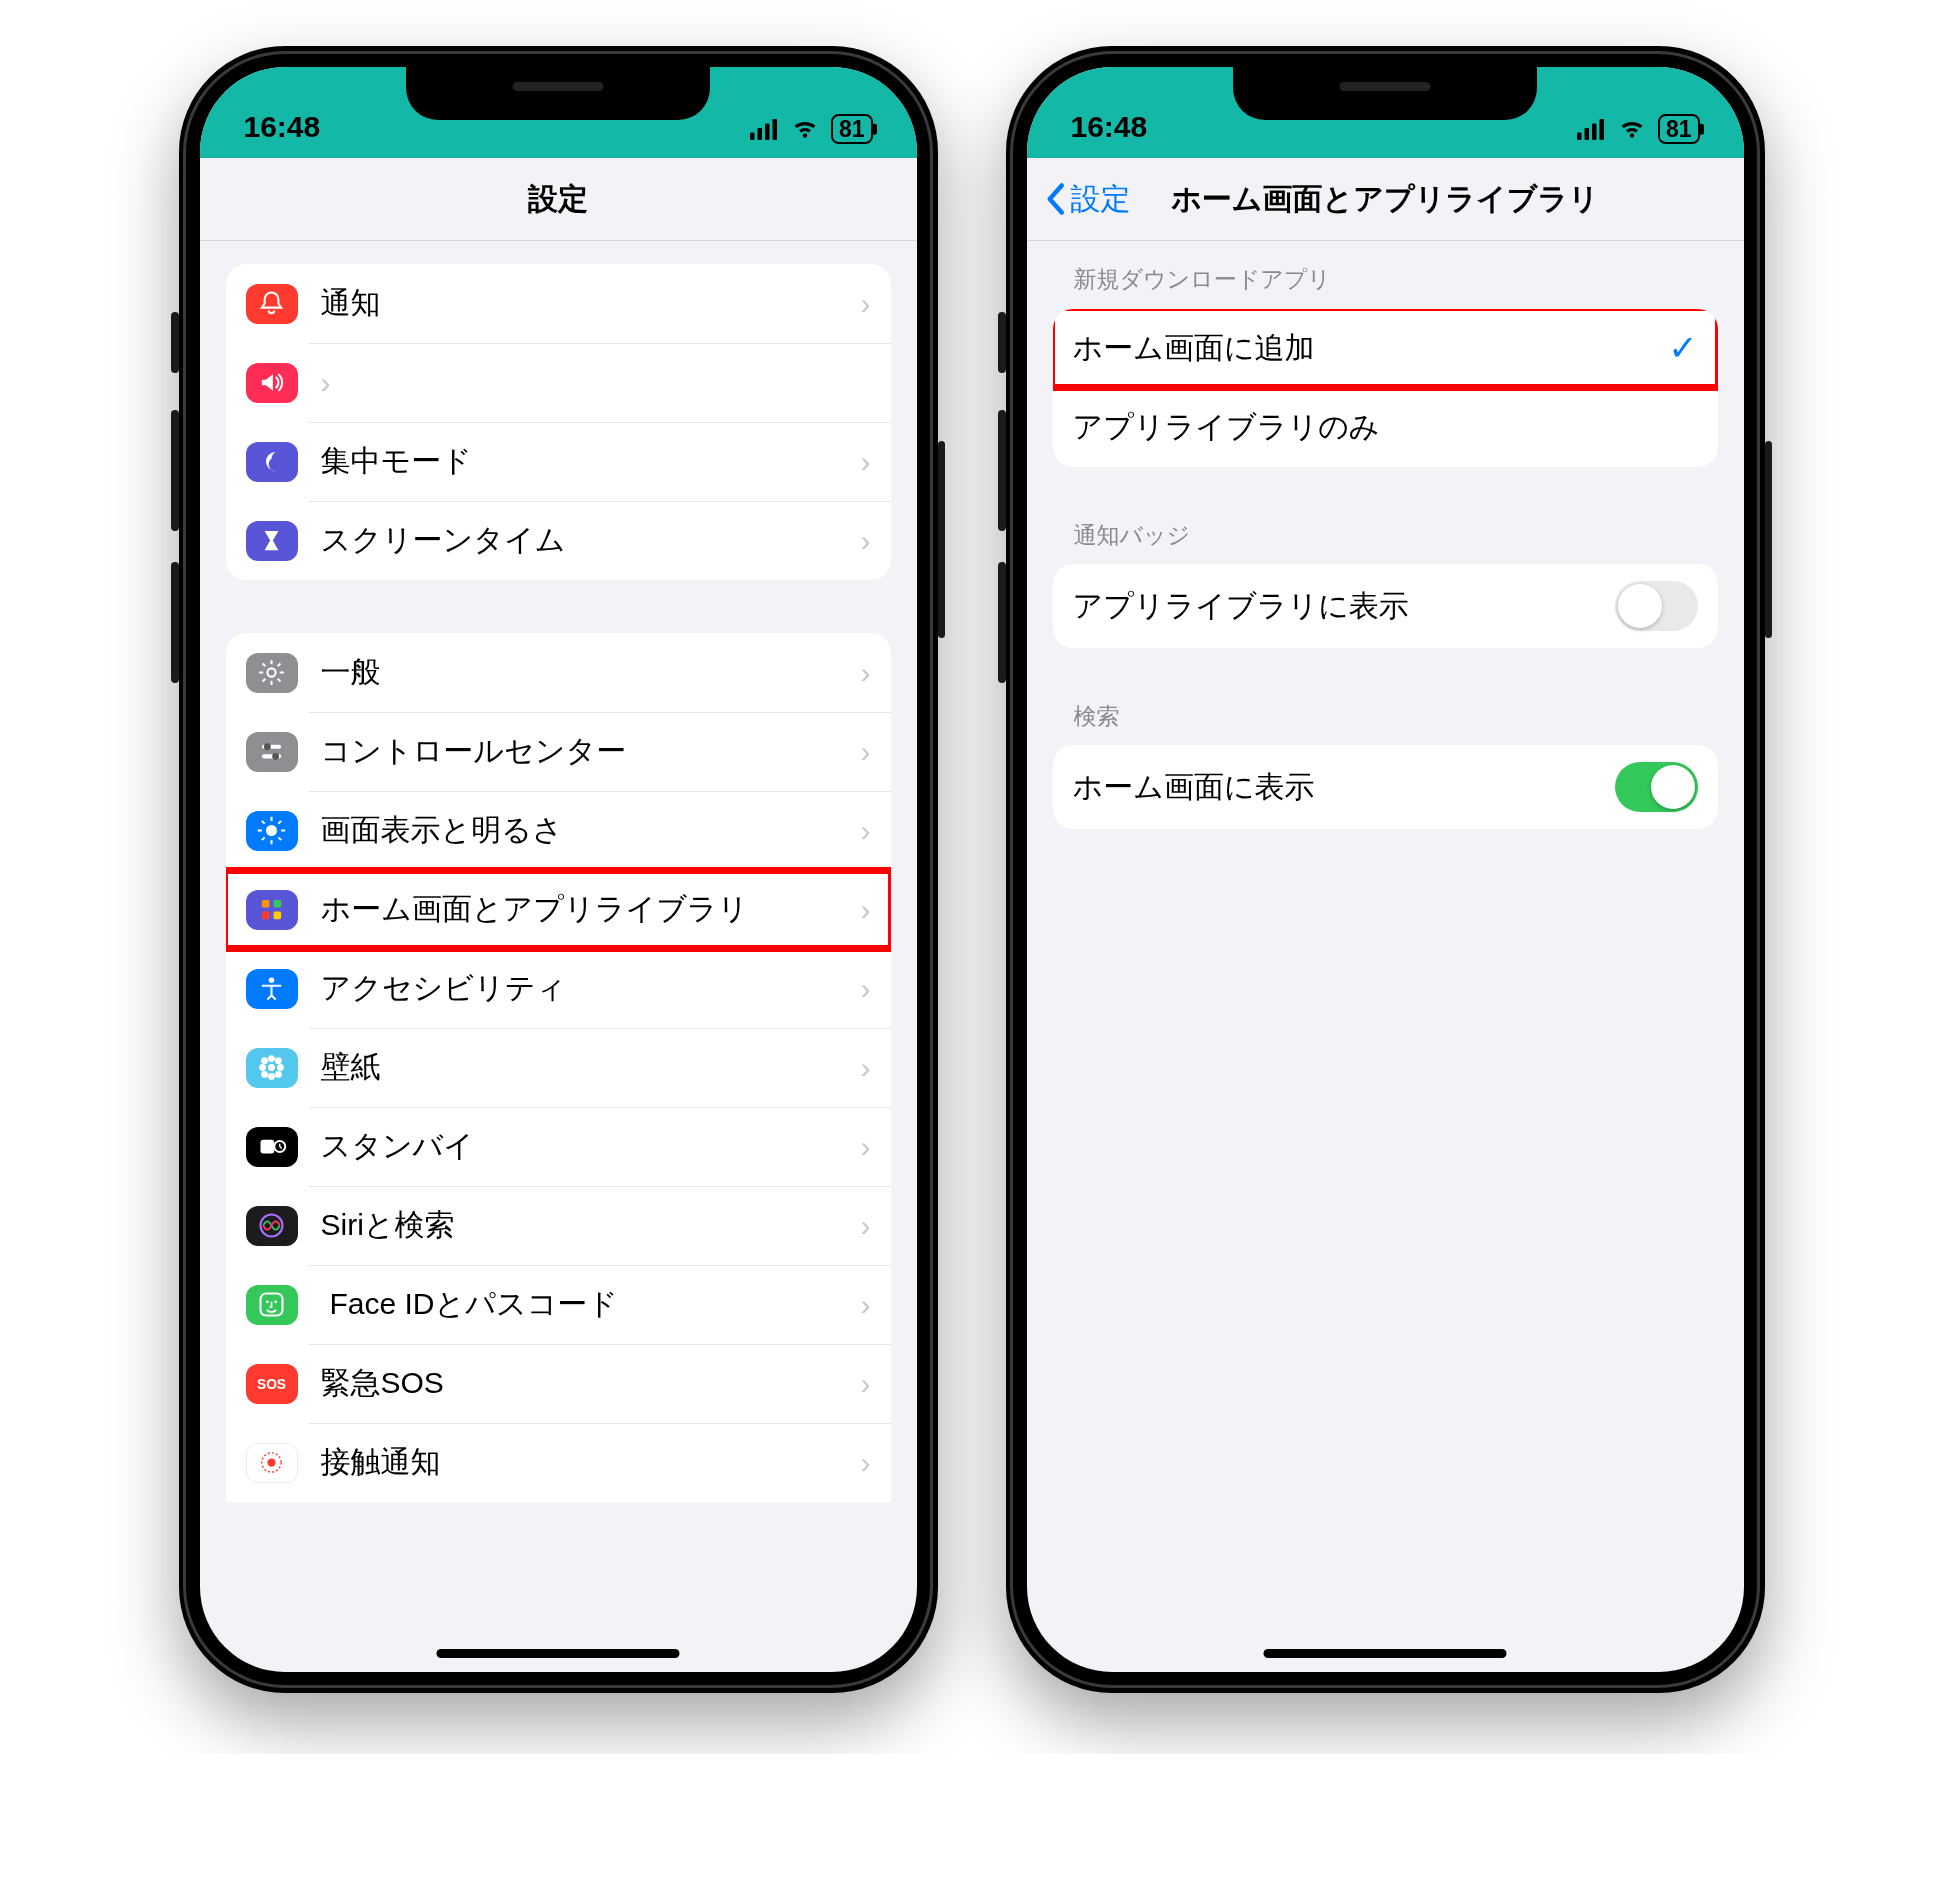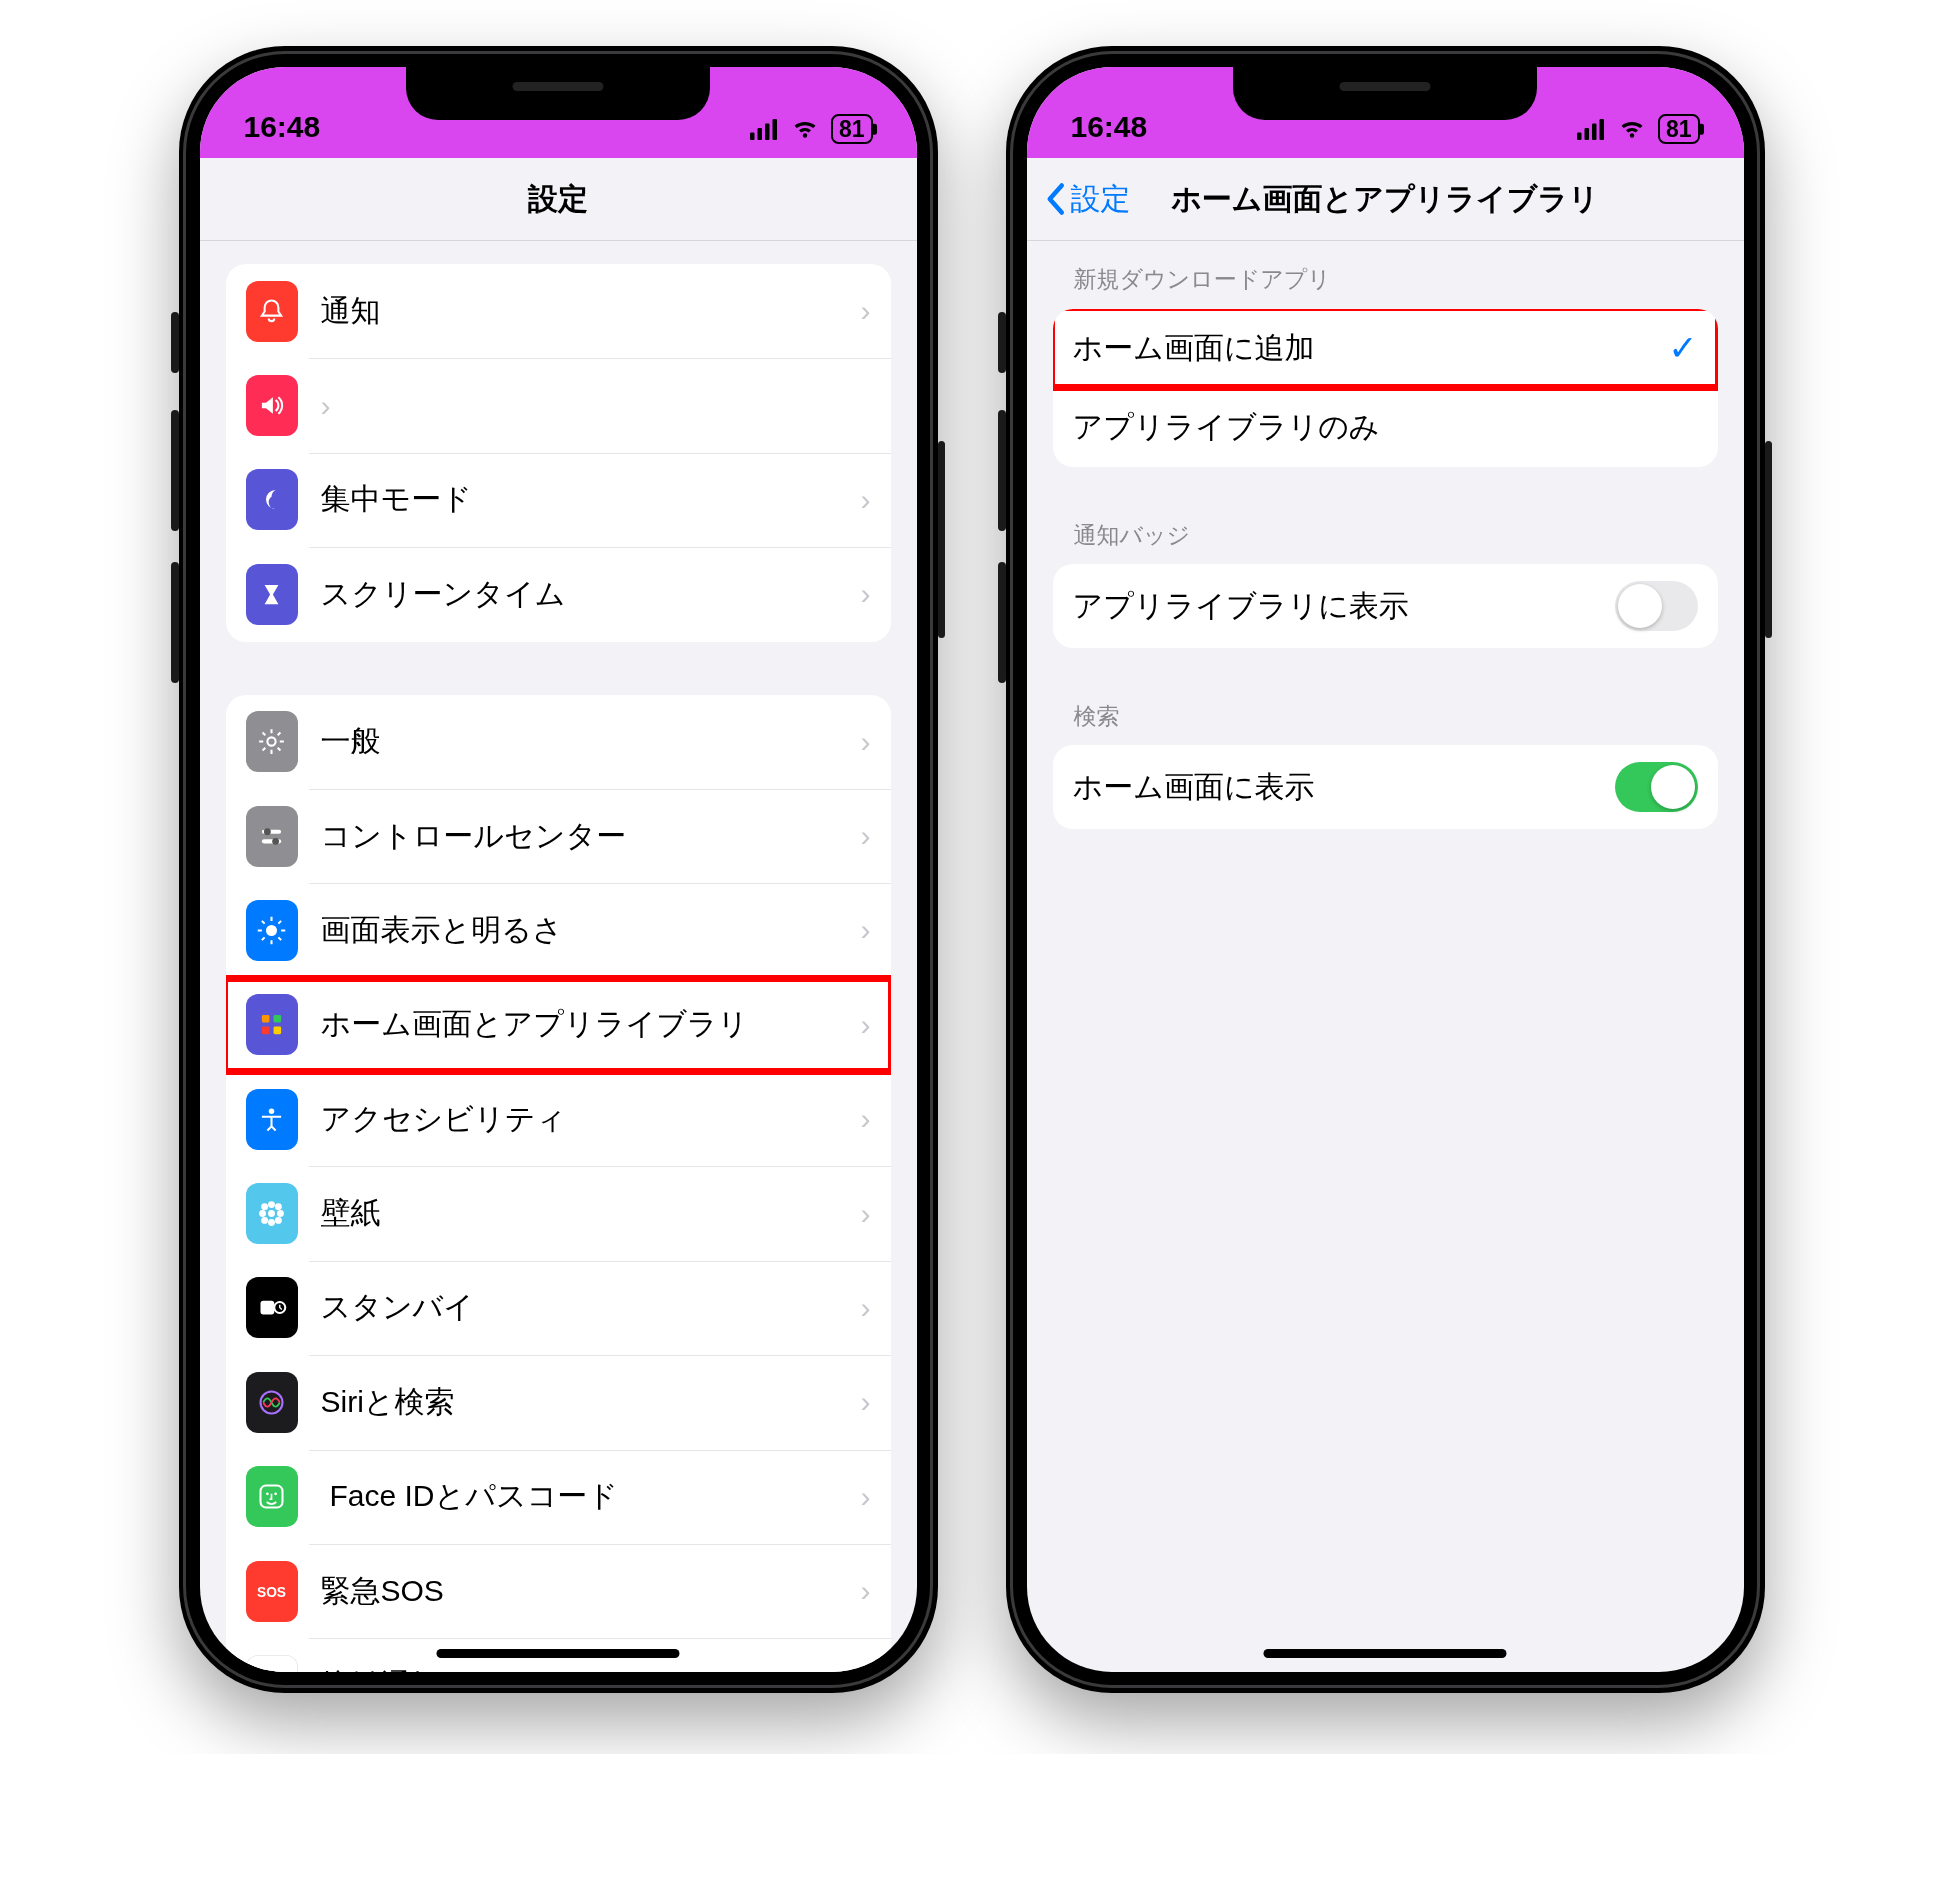--- a/index.html
+++ b/index.html
@@ -67,21 +67,21 @@
   .btn-right  { right:-7.6px; top:395px; width:7.6px; height:197px; }
 
   .status-bar {
     height: 91px;
     display: flex;
     align-items: flex-end;
     justify-content: space-between;
     padding: 0 44px 13.7px;
     font-size: 30px;
     font-weight: 600;
-    background:#d946ef;
+    background:#14b8a6;
   }
   .status-right { display:flex; align-items:center; gap:10.6px; }
   .status-icons svg { display:block; }
 
   .nav {
     display:flex;
     align-items:center;
     justify-content:center;
     position:relative;
     height:83px;
@@ -130,21 +130,21 @@
   .row + .row::before {
     content:"";
     position:absolute;
     left:83px; right:0; top:0;
     height:0.8px;
     background:#e5e5ea;
   }
   .row.noicon + .row.noicon::before { left:20px; }
   .app-icon {
     width:52px;
-    height:61px;
+    height:40px;
     border-radius:12px;
     margin-right:23px;
     display:flex;
     align-items:center;
     justify-content:center;
     flex-shrink:0;
     color:#fff;
   }
   .row-label {
     font-size:30px;

